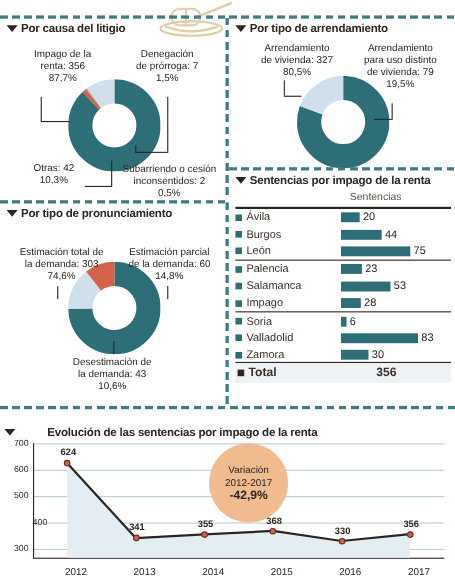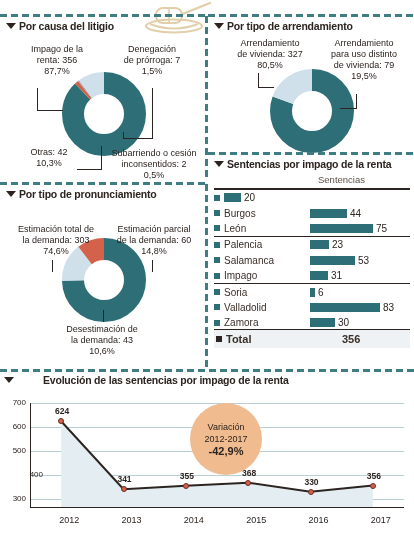--- a/index.html
+++ b/index.html
@@ -174,20 +174,21 @@
       <span>Sentencias por impago de la renta</span>
     </div>
 
     <div class="subhdr" style="position:absolute;left:110px;top:22px;">Sentencias</div>
 
     <div style="position:absolute;left:6px;top:36px;width:196px;height:1.5px;background:#2c2420;"></div>
 
     <div id="tbl-rows" style="position:absolute;left:6px;top:38px;width:196px;">
         <div class="trow">
           <span class="sq"></span>
+          <span class="prov">Ávila</span>
           <span class="barwrap">
             <span class="bar" style="width:17px"></span>
             <span class="barval">20</span>
           </span>
         </div>
         <div class="trow">
           <span class="sq"></span>
           <span class="prov">Burgos</span>
           <span class="barwrap">
             <span class="bar" style="width:37px"></span>
@@ -217,21 +218,21 @@
           <span class="barwrap">
             <span class="bar" style="width:45px"></span>
             <span class="barval">53</span>
           </span>
         </div>
         <div class="trow">
           <span class="sq"></span>
           <span class="prov">Impago</span>
           <span class="barwrap">
             <span class="bar" style="width:18px"></span>
-            <span class="barval">31</span>
+            <span class="barval">28</span>
           </span>
         </div>
         <div style="height: 1px; background: rgb(44, 36, 32); width: 196px;"></div>
         <div class="trow">
           <span class="sq"></span>
           <span class="prov">Soria</span>
           <span class="barwrap">
             <span class="bar" style="width:5px"></span>
             <span class="barval">6</span>
           </span>
@@ -299,21 +300,21 @@
       <div>Desestimación de</div>
       <div>la demanda: 43</div>
       <div>10,6%</div>
     </div>
   </div>
 
   <div class="panel" style="left:0;top:369px;width:414px;height:165px;">
 
     <div class="dashrule" style="top:0;width:414px;"></div>
 
-    <div class="ptitle" style="position:absolute;left:4px;top:5px;gap:28px;">
+    <div class="ptitle" style="position:absolute;left:4px;top:18px;gap:28px;">
       <span class="caret"></span>
       <span>Evolución de las sentencias por impago de la renta</span>
     </div>
 
     <div id="chart-area" style="position:absolute;left:0;top:18px;width:414px;height:147px;">
         <div class="gridline" style="left: 30px; top: 16px; width: 374px;"></div>
         <div class="axis-lbl" style="left: 4px; top: 11px; width: 22px; text-align: right;">700</div>
         <div class="gridline" style="left: 30px; top: 40px; width: 374px;"></div>
         <div class="axis-lbl" style="left: 4px; top: 35px; width: 22px; text-align: right;">600</div>
         <div class="gridline" style="left: 30px; top: 64px; width: 374px;"></div>

